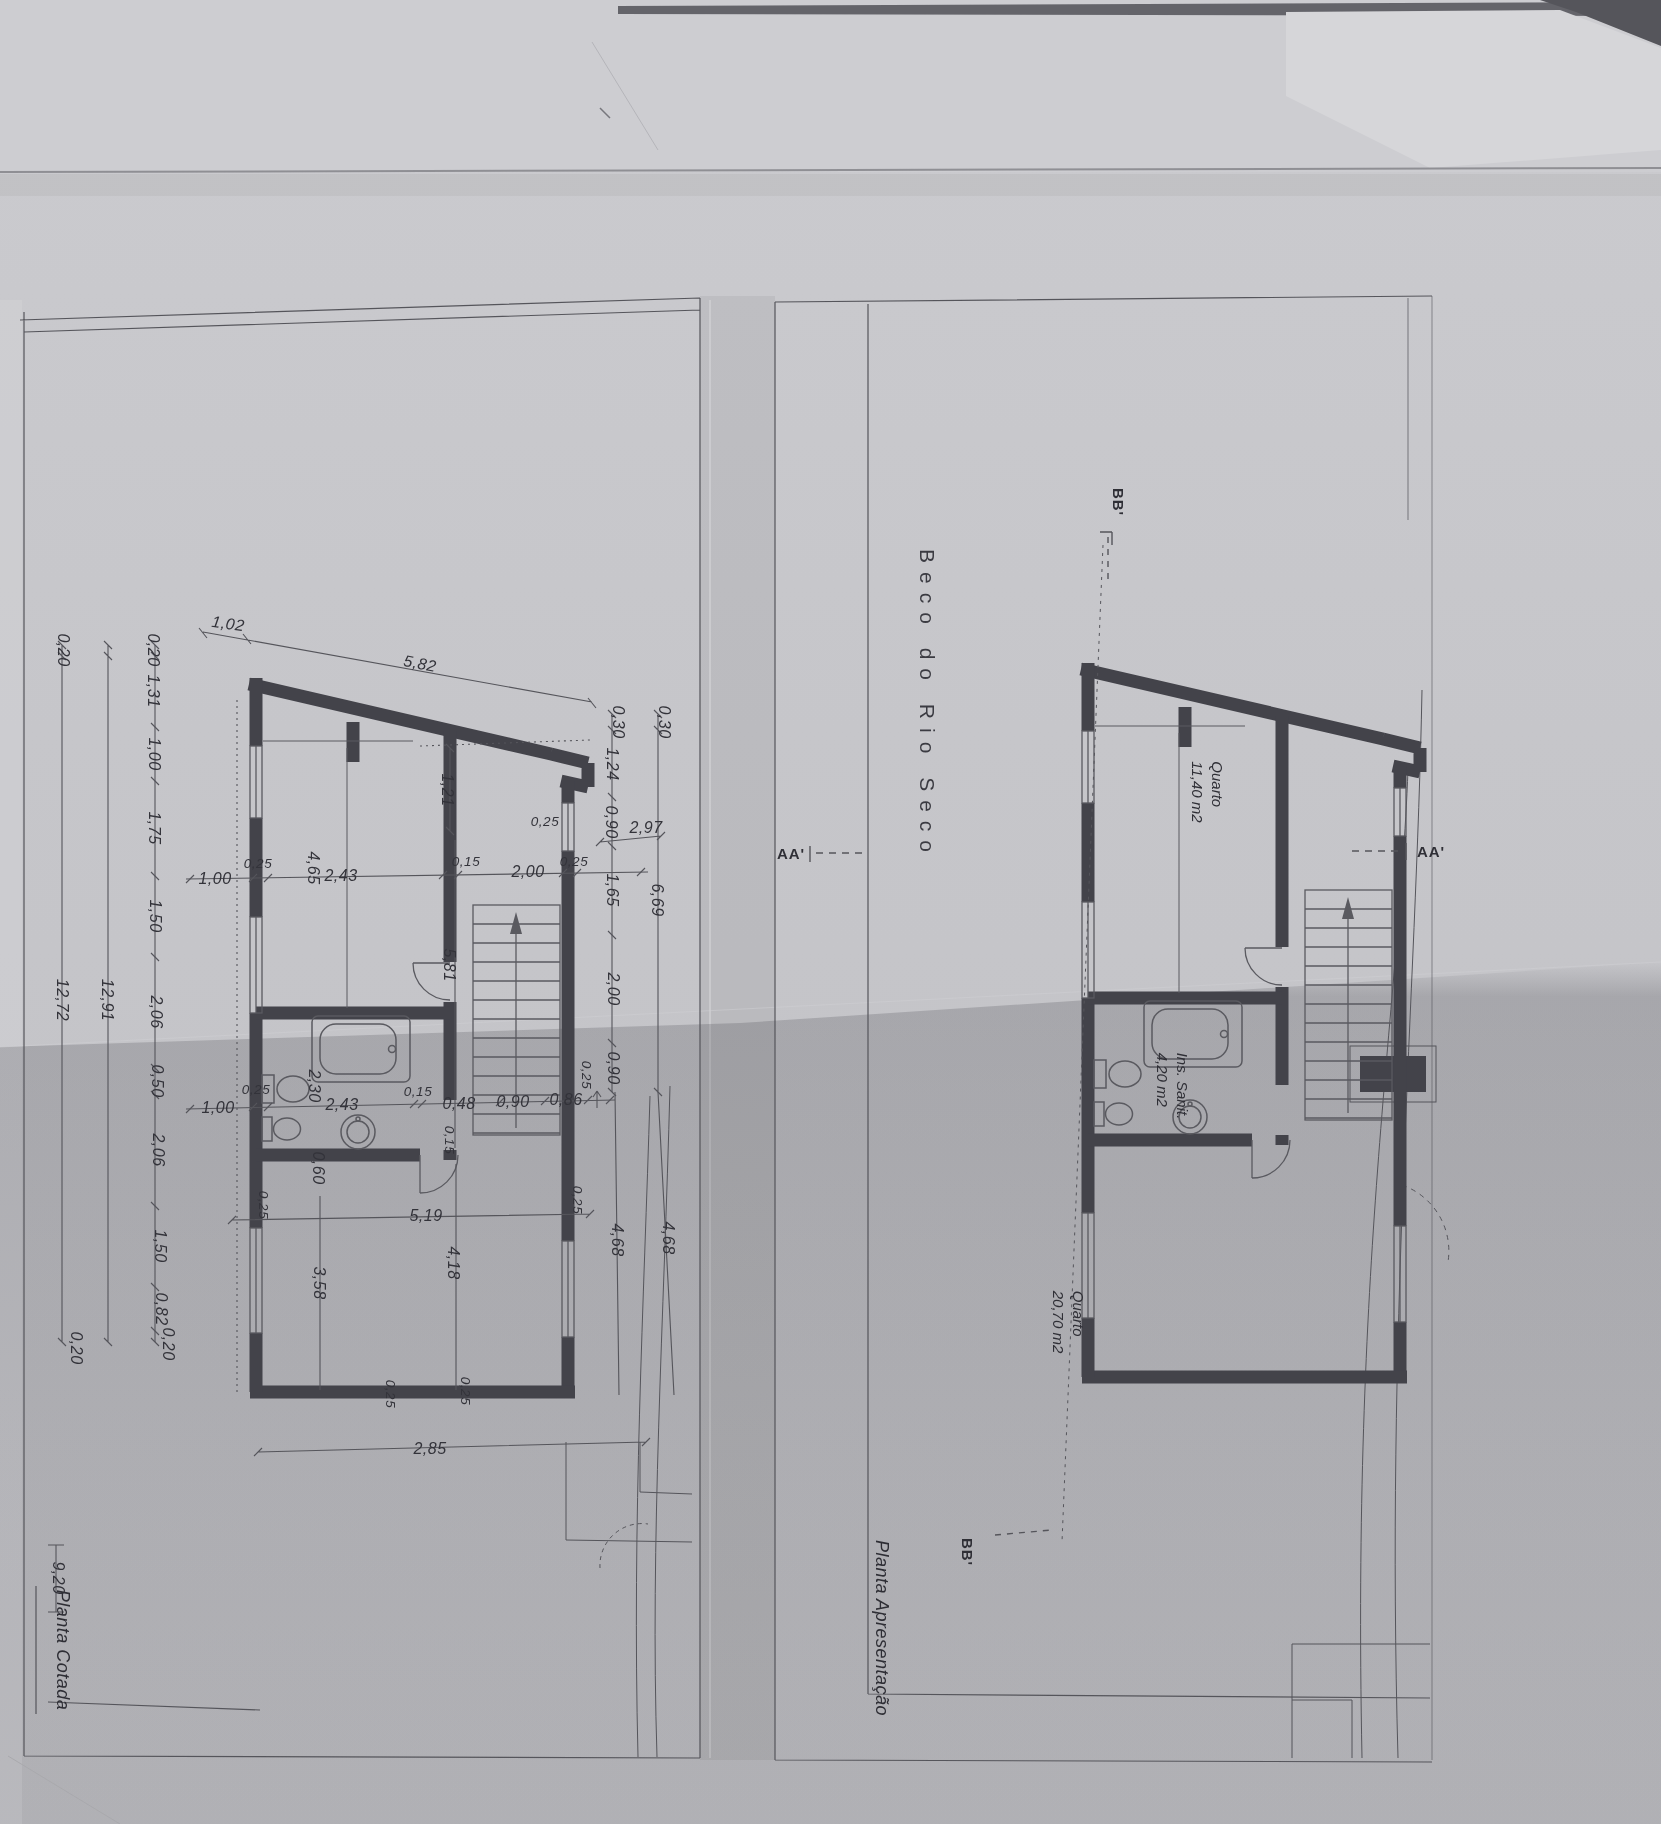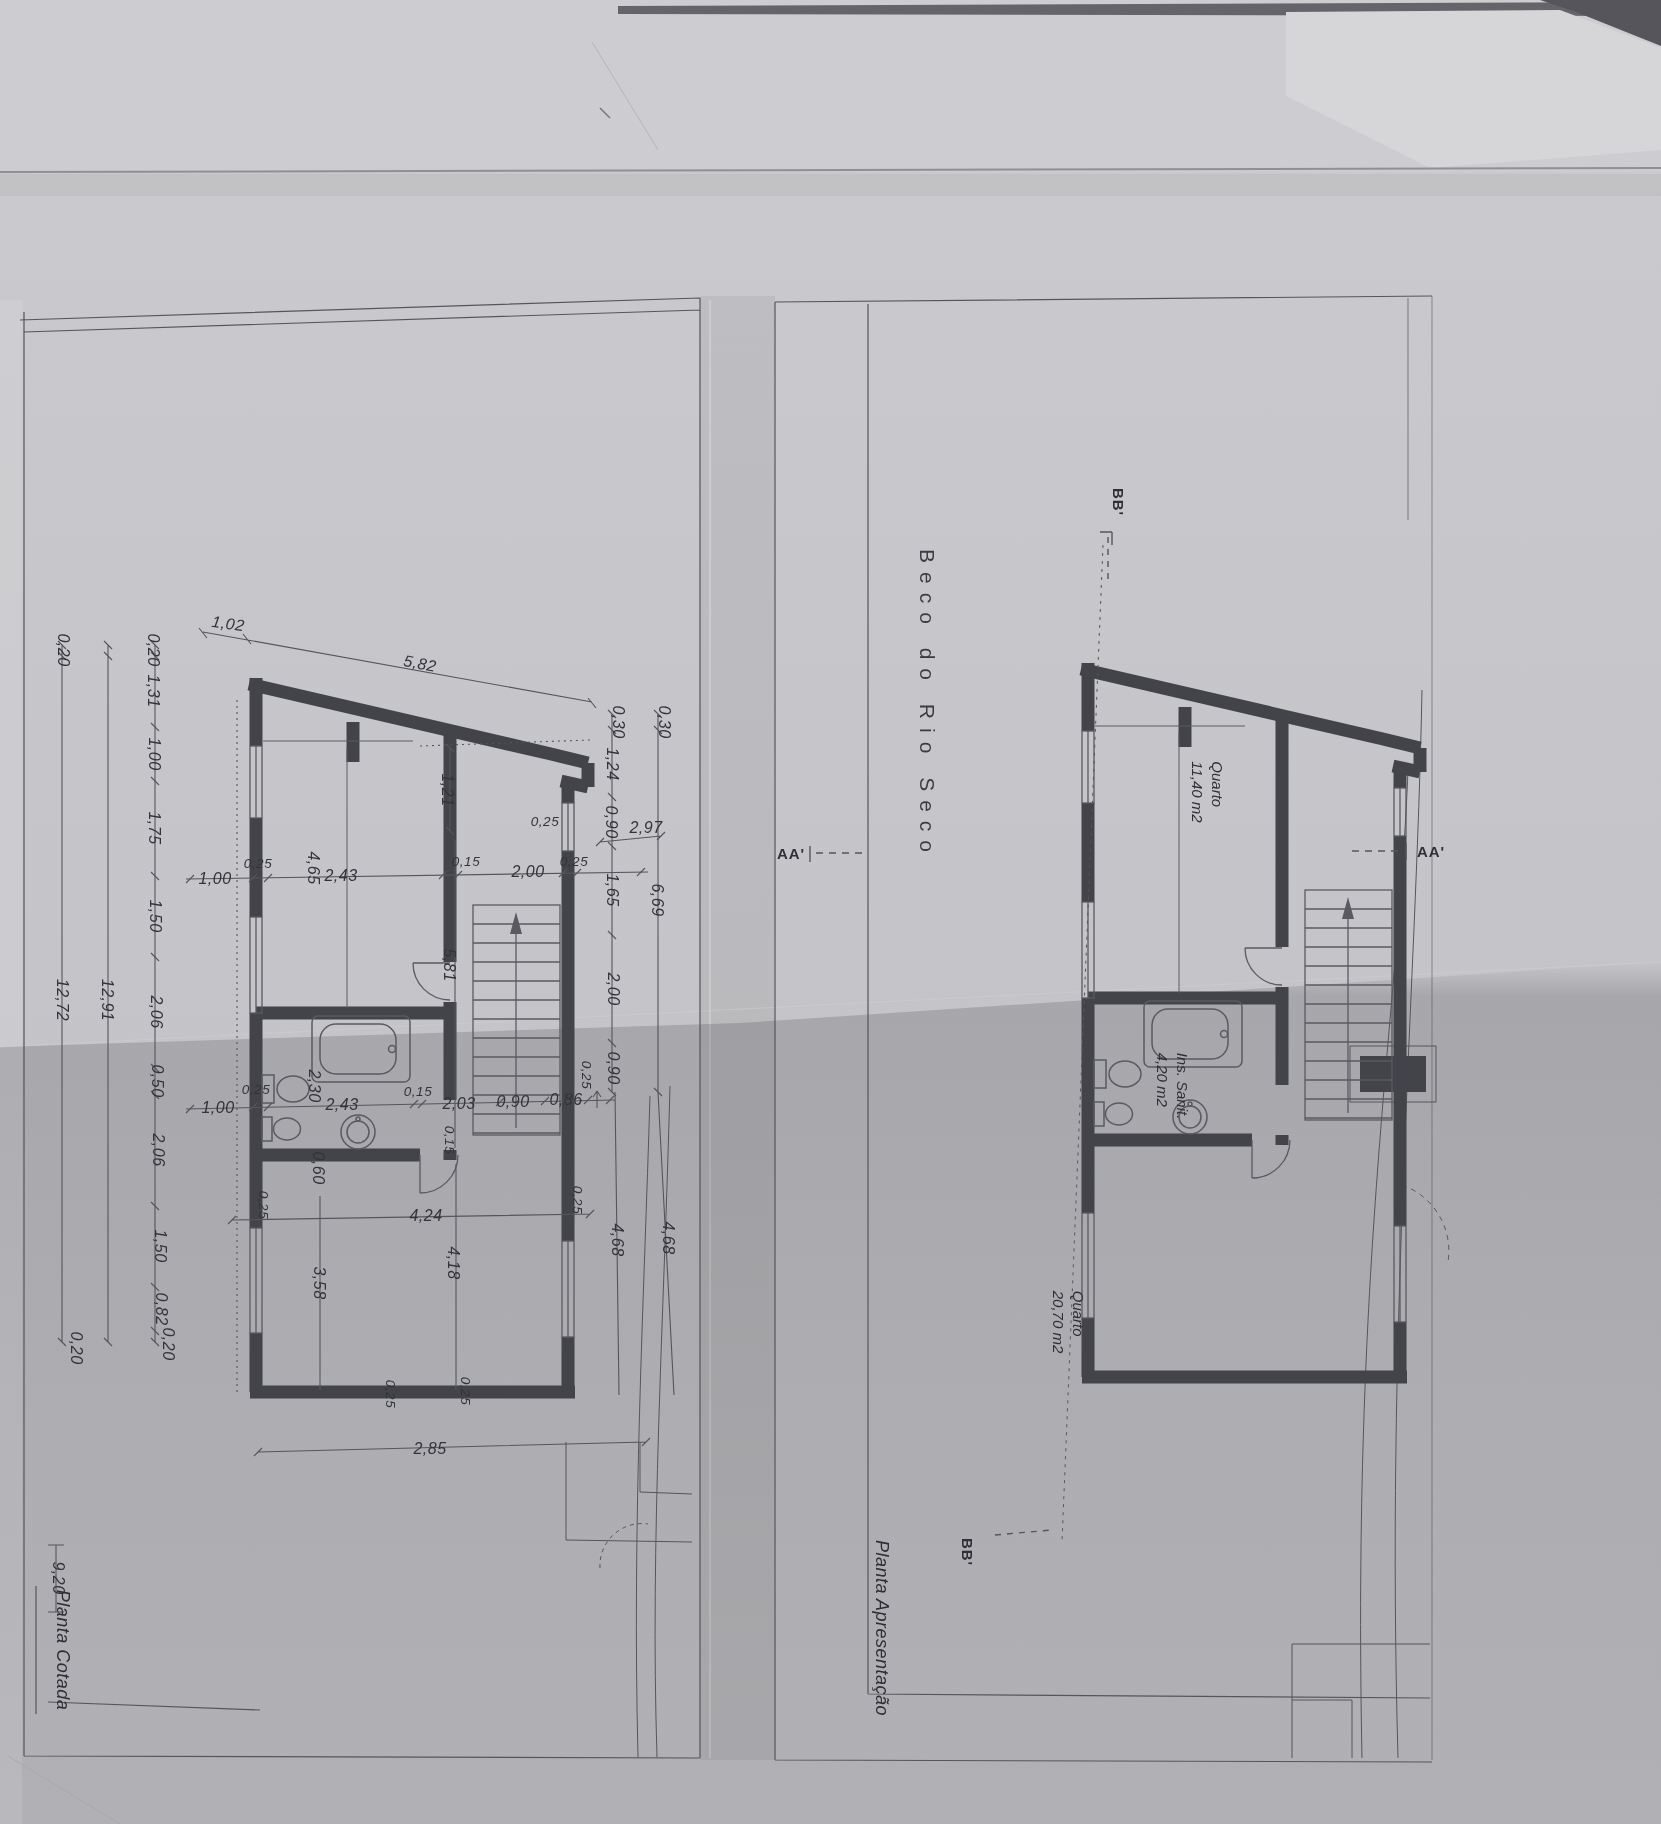--- a/index.html
+++ b/index.html
@@ -227,21 +227,21 @@
   <span class="lbl" style="left:341px;top:876px">2,43</span>
   <span class="lbl sm" style="left:466px;top:862px">0,15</span>
   <span class="lbl" style="left:528px;top:872px">2,00</span>
   <span class="lbl sm" style="left:574px;top:862px">0,25</span>
   <span class="lbl" style="left:646px;top:828px">2,97</span>
 
   <span class="lbl" style="left:218px;top:1108px">1,00</span>
   <span class="lbl sm" style="left:256px;top:1090px">0,25</span>
   <span class="lbl" style="left:342px;top:1105px">2,43</span>
   <span class="lbl sm" style="left:418px;top:1092px">0,15</span>
-  <span class="lbl" style="left:459px;top:1104px">2,03</span>
+  <span class="lbl" style="left:459px;top:1104px">0,48</span>
   <span class="lbl" style="left:513px;top:1102px">0,90</span>
   <span class="lbl" style="left:566px;top:1100px">0,86</span>
   <span class="lbl sm v" style="left:586px;top:1075px">0,25</span>
 
   <span class="lbl v" style="left:313px;top:868px">4,65</span>
   <span class="lbl v" style="left:447px;top:790px">1,21</span>
   <span class="lbl v" style="left:449px;top:965px">5,81</span>
   <span class="lbl v" style="left:314px;top:1086px">2,30</span>
   <span class="lbl v" style="left:318px;top:1168px">0,60</span>
   <span class="lbl sm v" style="left:449px;top:1140px">0,15</span>
@@ -276,21 +276,21 @@
   <span class="lbl v" style="left:612px;top:764px">1,24</span>
   <span class="lbl v" style="left:611px;top:822px">0,90</span>
   <span class="lbl v" style="left:612px;top:890px">1,65</span>
   <span class="lbl v" style="left:613px;top:989px">2,00</span>
   <span class="lbl v" style="left:613px;top:1068px">0,90</span>
   <span class="lbl v" style="left:664px;top:722px">0,30</span>
   <span class="lbl v" style="left:657px;top:900px">6,69</span>
   <span class="lbl v" style="left:617px;top:1240px">4,68</span>
   <span class="lbl v" style="left:668px;top:1238px">4,68</span>
 
-  <span class="lbl" style="left:426px;top:1216px">4,24</span>
+  <span class="lbl" style="left:426px;top:1216px">5,19</span>
   <span class="lbl" style="left:430px;top:1449px">2,85</span>
 
   <span class="lbl v title" style="left:63px;top:1650px">Planta Cotada</span>
   <span class="lbl v title" style="left:882px;top:1628px">Planta Apresentação</span>
 
   <span class="lbl v street" style="left:927px;top:705px">Beco do Rio Seco</span>
 
   <span class="lbl v sec" style="left:1118px;top:502px">BB'</span>
   <span class="lbl v sec" style="left:967px;top:1552px">BB'</span>
   <span class="lbl sec" style="left:791px;top:853px">AA'</span>

